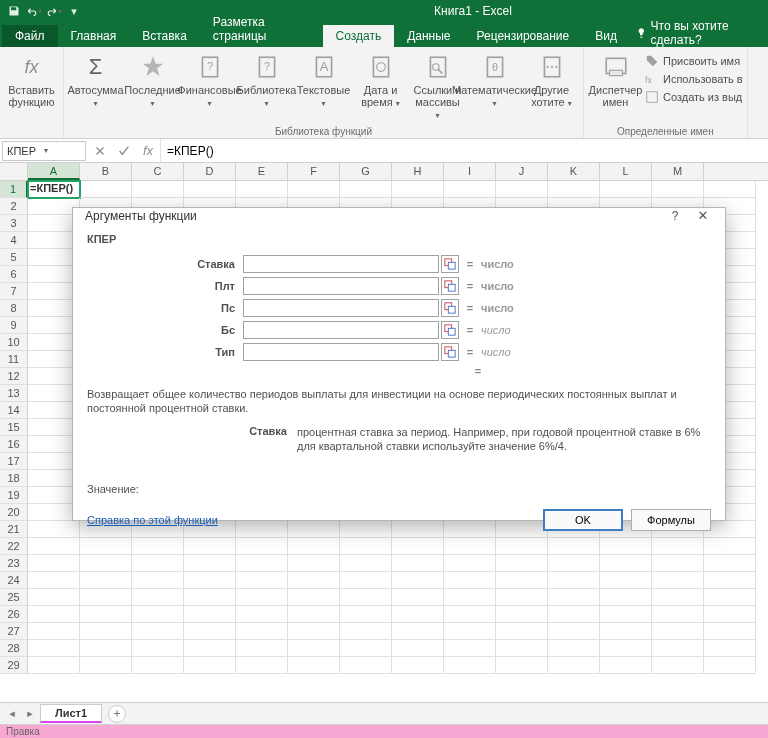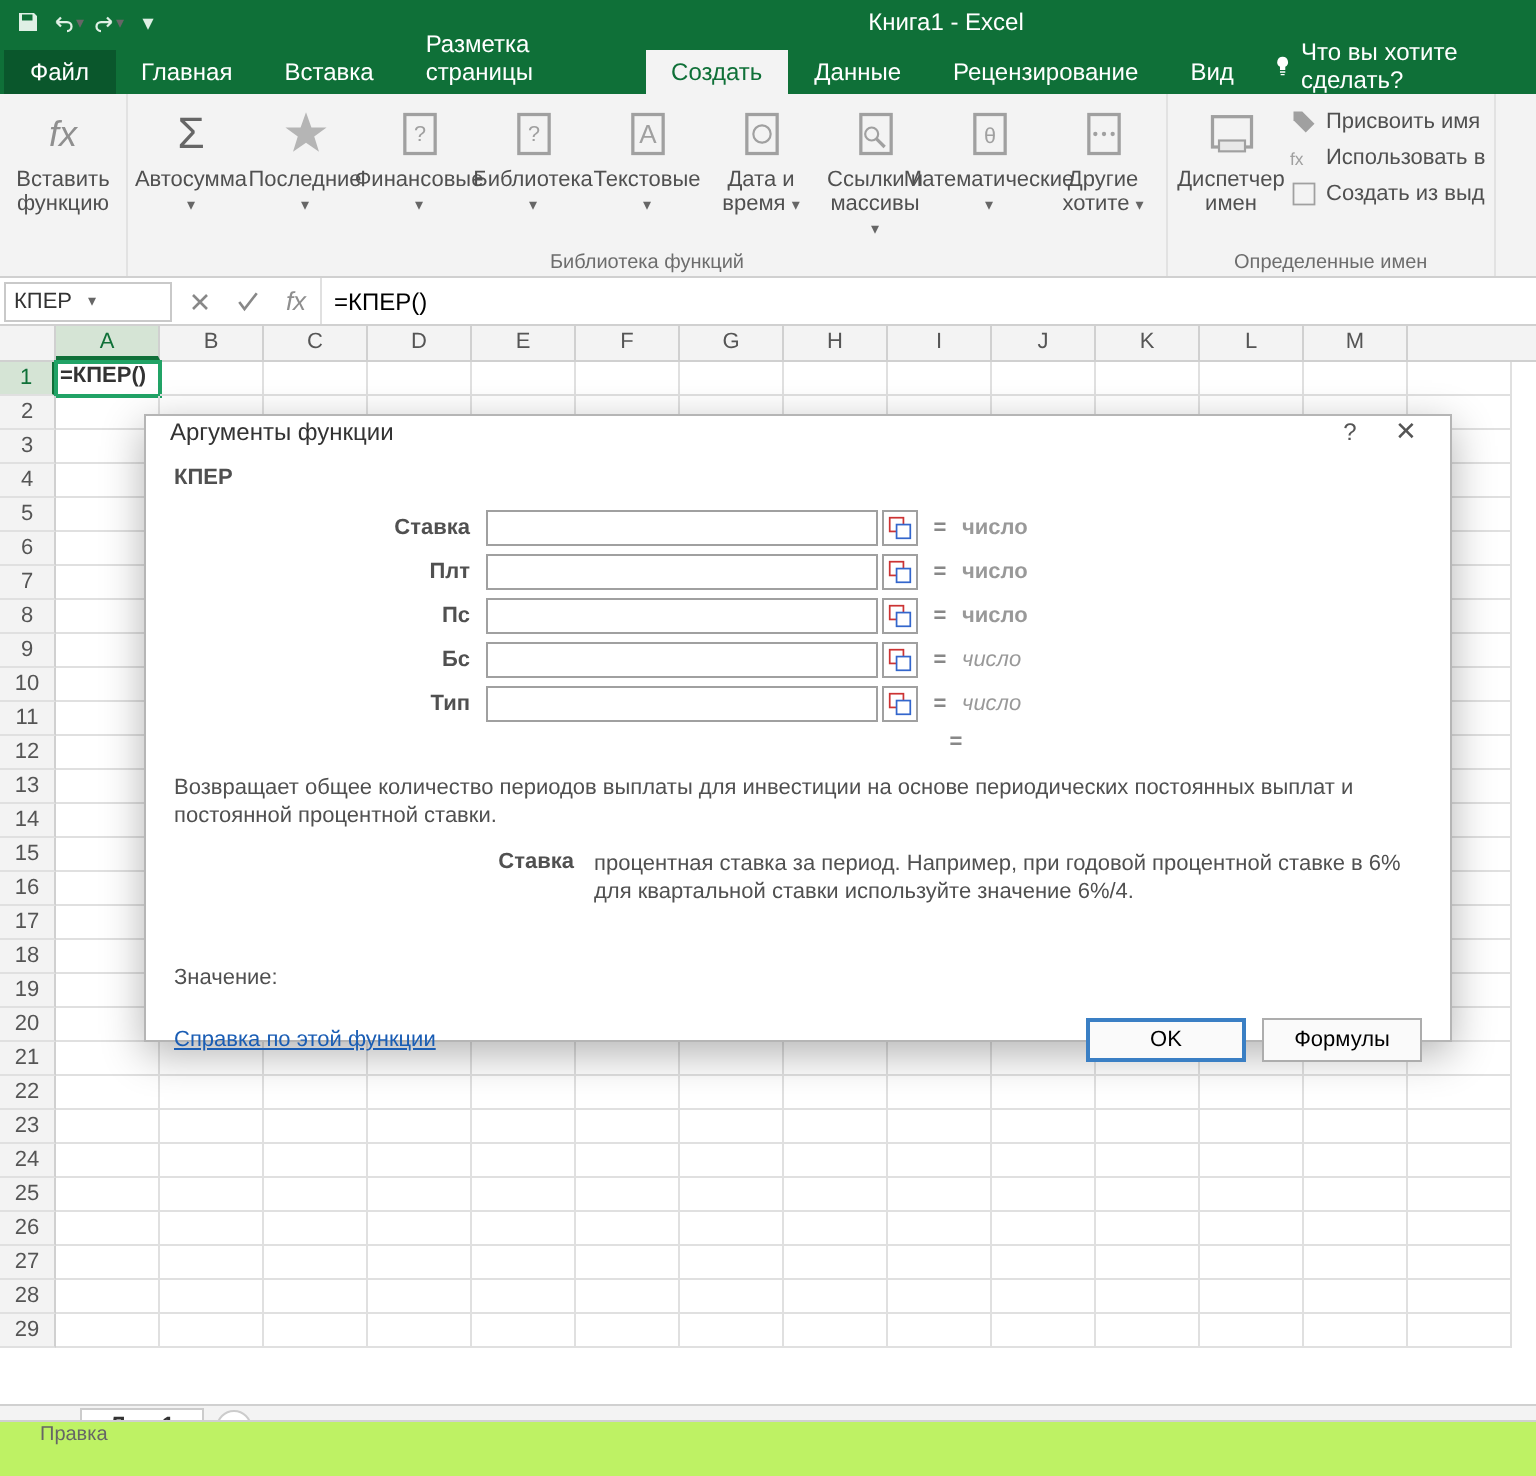--- a/index.html
+++ b/index.html
@@ -55,21 +55,21 @@
 .rh.sel { background: #d5e4d5; color: #0f7038; border-right: 2px solid #0f7038; }
 .gc { width: 52px; border-right: 1px solid #e0e0e0; border-bottom: 1px solid #e0e0e0; font-size: 11px; padding: 0 2px; line-height: 15px; }
 .gc.active { outline: 2px solid #21a366; outline-offset: -1px; font-weight: bold; }
 
 
 .sheet-tabs { position: absolute; bottom: 14px; left: 0; right: 0; height: 22px; border-top: 1px solid #d0d0d0; background: #f3f3f3; display: flex; align-items: center; padding: 0 4px; gap: 2px; }
 .nav-btn { width: 16px; height: 16px; display: flex; align-items: center; justify-content: center; color: #777; cursor: pointer; }
 .sheet-tab { background: #fff; border: 1px solid #ccc; border-bottom: none; padding: 2px 14px; font-size: 11px; cursor: pointer; }
 .sheet-tab.active { border-bottom: 2px solid #d946ef; font-weight: bold; }
 .add-sheet { width: 18px; height: 18px; border: 1px solid #ccc; border-radius: 50%; display: flex; align-items: center; justify-content: center; font-size: 12px; color: #555; cursor: pointer; background: #fff; margin-left: 4px; }
-.statusbar { position: absolute; bottom: 0; left: 0; right: 0; height: 28px; background: #bef264; border-top: 1px solid #d0d0d0; font-size: 10px; color: #666; padding: 0 20px; line-height: 13px; }
+.statusbar { position: absolute; bottom: 0; left: 0; right: 0; height: 14px; background: #f9a8d4; border-top: 1px solid #d0d0d0; font-size: 10px; color: #666; padding: 0 6px; line-height: 13px; }
 
 
 .dlg { position: absolute; left: 72px; top: 207px; width: 654px; height: 314px; background: #fff; border: 1px solid #b5b5b5; box-shadow: 0 6px 20px rgba(0,0,0,0.3); display: flex; flex-direction: column; }
 .dlg-title { height: 28px; display: flex; align-items: center; padding: 0 8px 0 12px; font-size: 12px; }
 .dlg-title .t { flex: 1; }
 .dlg-title .hb { width: 28px; text-align: center; font-size: 12px; color: #555; cursor: pointer; }
 .dlg-title .cb { width: 28px; text-align: center; font-size: 13px; color: #555; cursor: pointer; }
 .dlg-body { flex: 1; padding: 6px 14px; font-size: 11px; color: #505050; }
 .fn-name { font-weight: bold; margin: 4px 0 10px 0; }
 .arg-row { display: flex; align-items: center; margin-bottom: 4px; }

